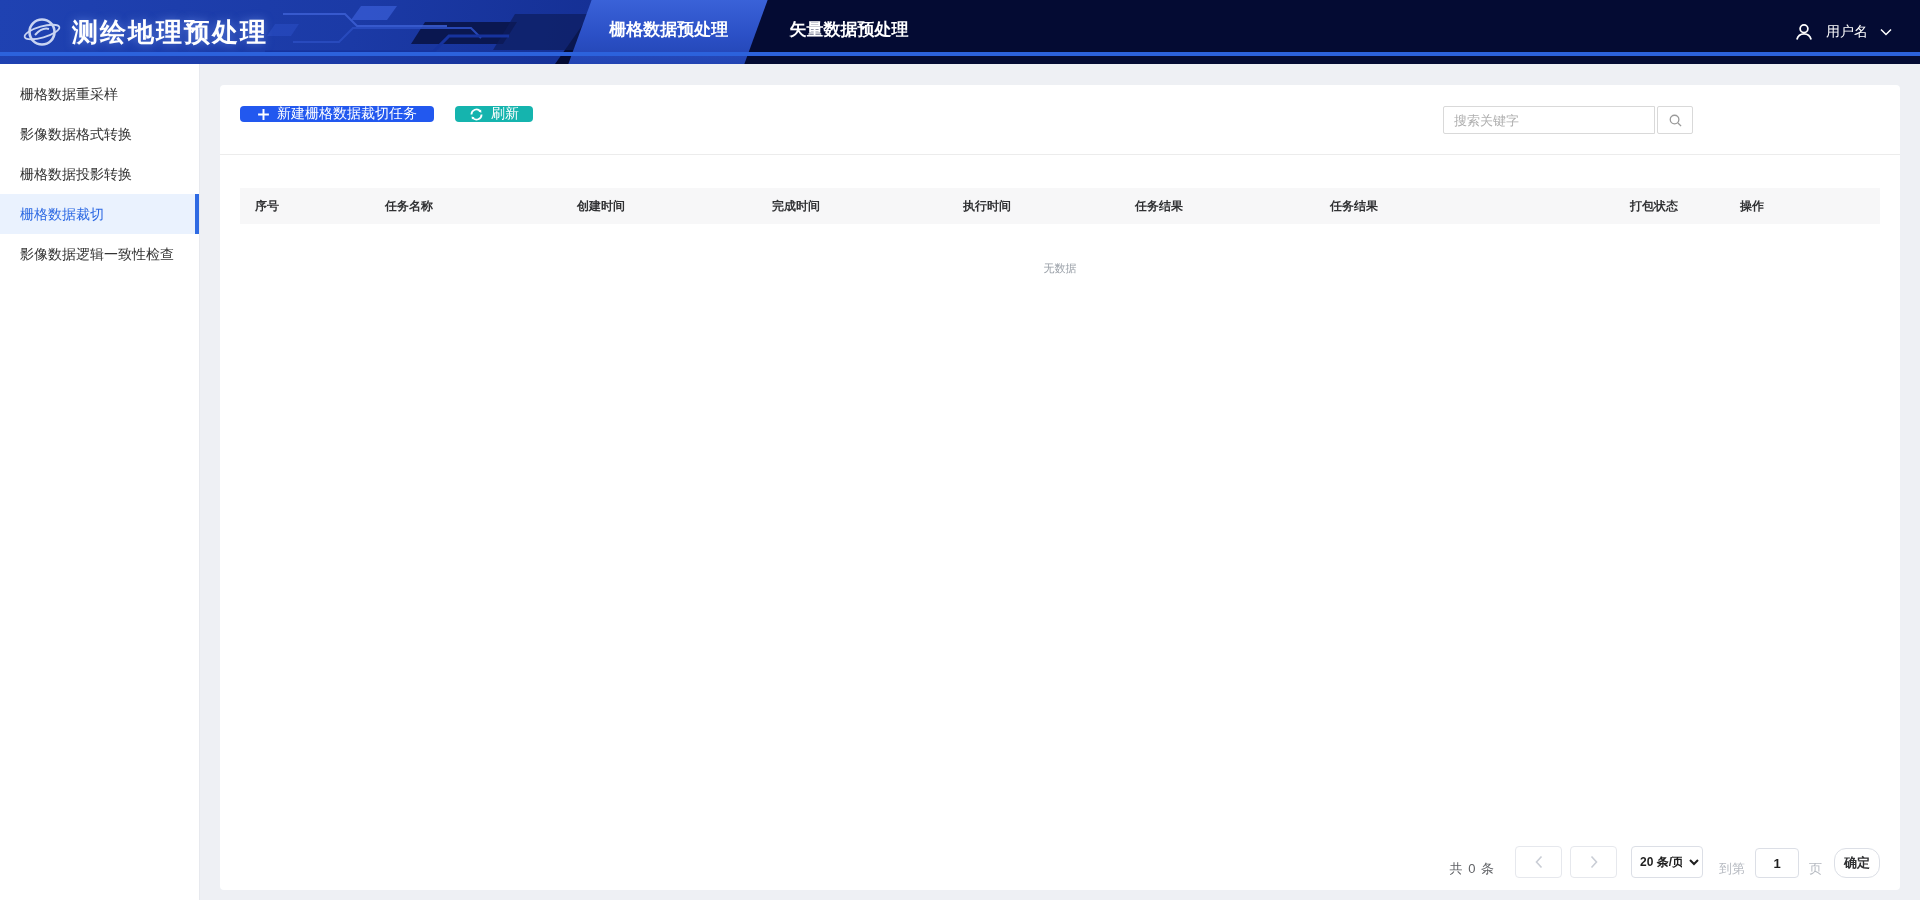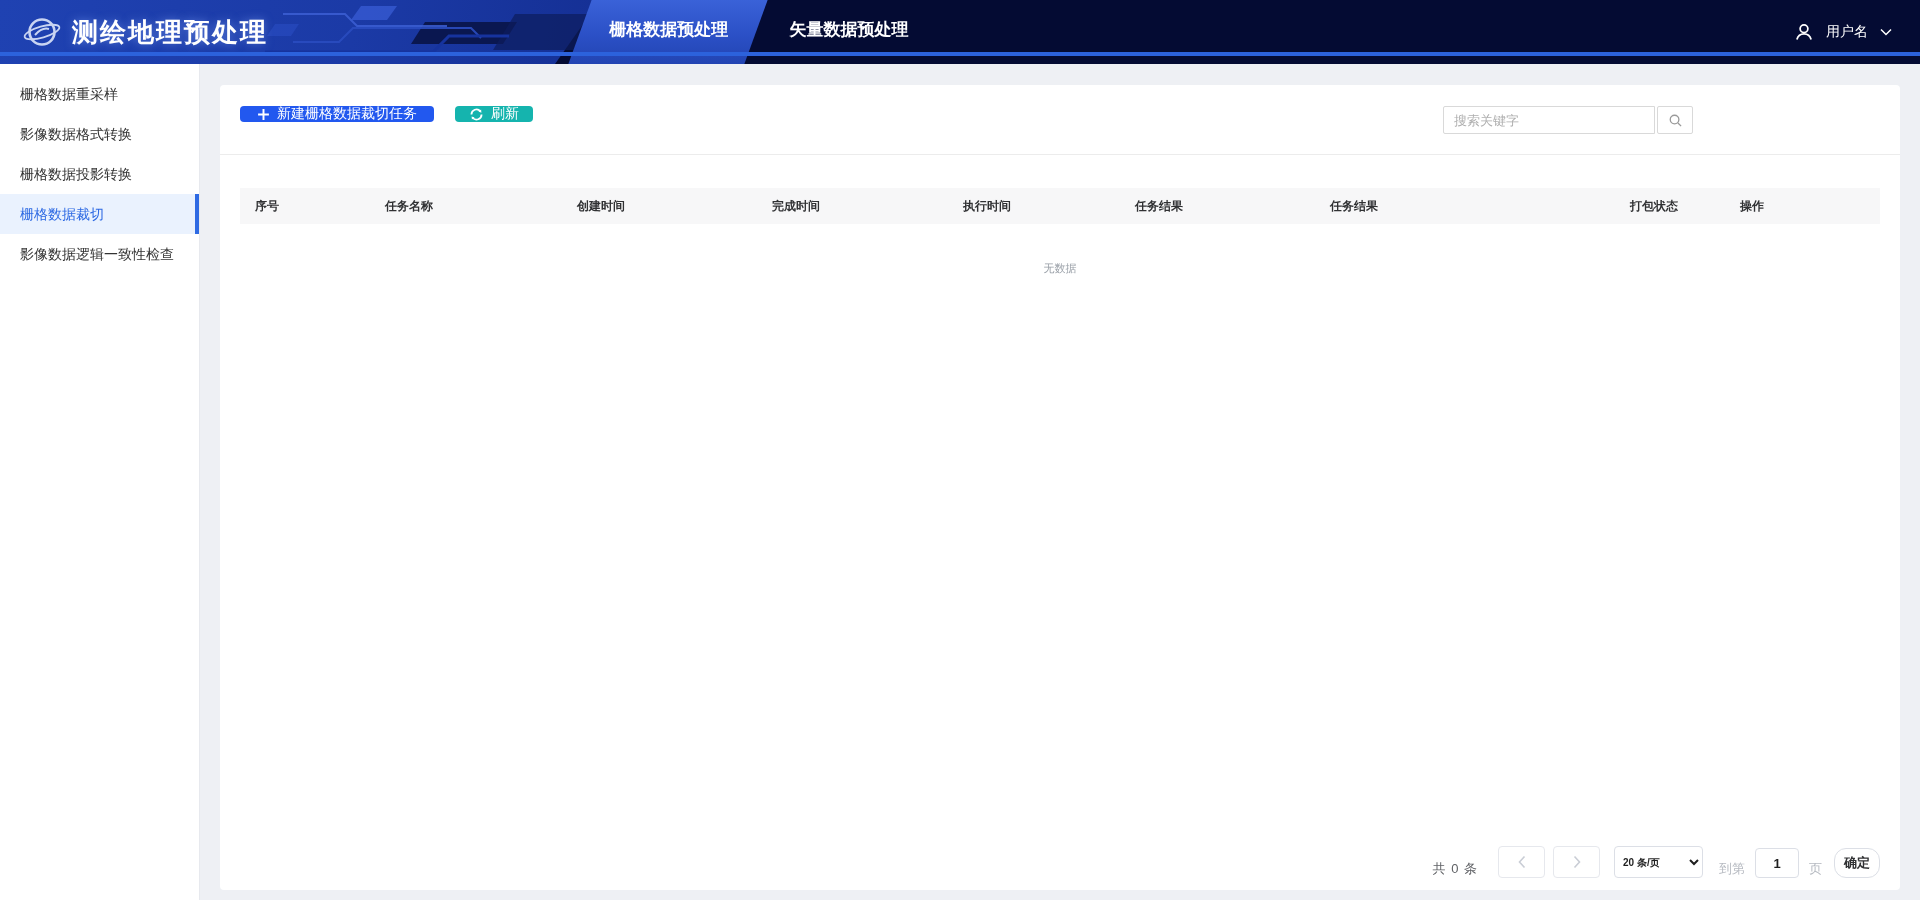--- a/index.html
+++ b/index.html
@@ -57,21 +57,21 @@
 
   .table-wrap { margin:33px 20px 0 20px; }
   table { width:1640px; border-collapse:collapse; table-layout:fixed; }
   th { height:36px; background:#f7f7f8; font-size:12px; font-weight:bold; color:#303133; text-align:left; padding-left:15px; white-space:nowrap; }
   .empty-state { height:88px; line-height:88px; text-align:center; color:#9aa0a8; font-size:11px; }
 
   
   .pagination { position:absolute; right:20px; bottom:12px; display:flex; align-items:flex-end; font-size:13px; color:#606266; }
   .pg-total { margin-right:12px; letter-spacing:1px; }
   .pg-btn { width:47px; height:32px; margin-left:8px; border:1px solid #e6e8ed; border-radius:4px; background:#fff; display:flex; align-items:center; justify-content:center; cursor:default; }
-  .pg-size { margin-left:14px; height:32px; width:89px; border:1px solid #dcdfe6; border-radius:4px; background:#fff; font-weight:bold; font-size:10px; color:#1f1f1f; padding:0 4px; font-family:inherit; }
+  .pg-size { margin-left:14px; height:32px; width:72px; border:1px solid #dcdfe6; border-radius:4px; background:#fff; font-weight:bold; font-size:12px; color:#1f1f1f; padding:0 4px; font-family:inherit; }
   .pg-goto-label { margin-left:16px; color:#b6bac1; }
   .pg-goto-input { margin-left:10px; width:44px; height:30px; border:1px solid #dcdfe6; border-radius:4px; text-align:center; font-weight:bold; font-size:13px; color:#1f1f1f; outline:none; font-family:inherit; }
   .pg-goto-suffix { margin-left:10px; color:#b6bac1; }
   .pg-confirm { margin-left:12px; height:30px; padding:0 9px; border:1px solid #dcdfe6; border-radius:12px; background:#fff; font-weight:bold; font-size:13px; color:#303133; cursor:pointer; font-family:inherit; }
 </style>
 </head>
 <body>
 
 <div class="header">
   <div class="header-left-bg"></div>

